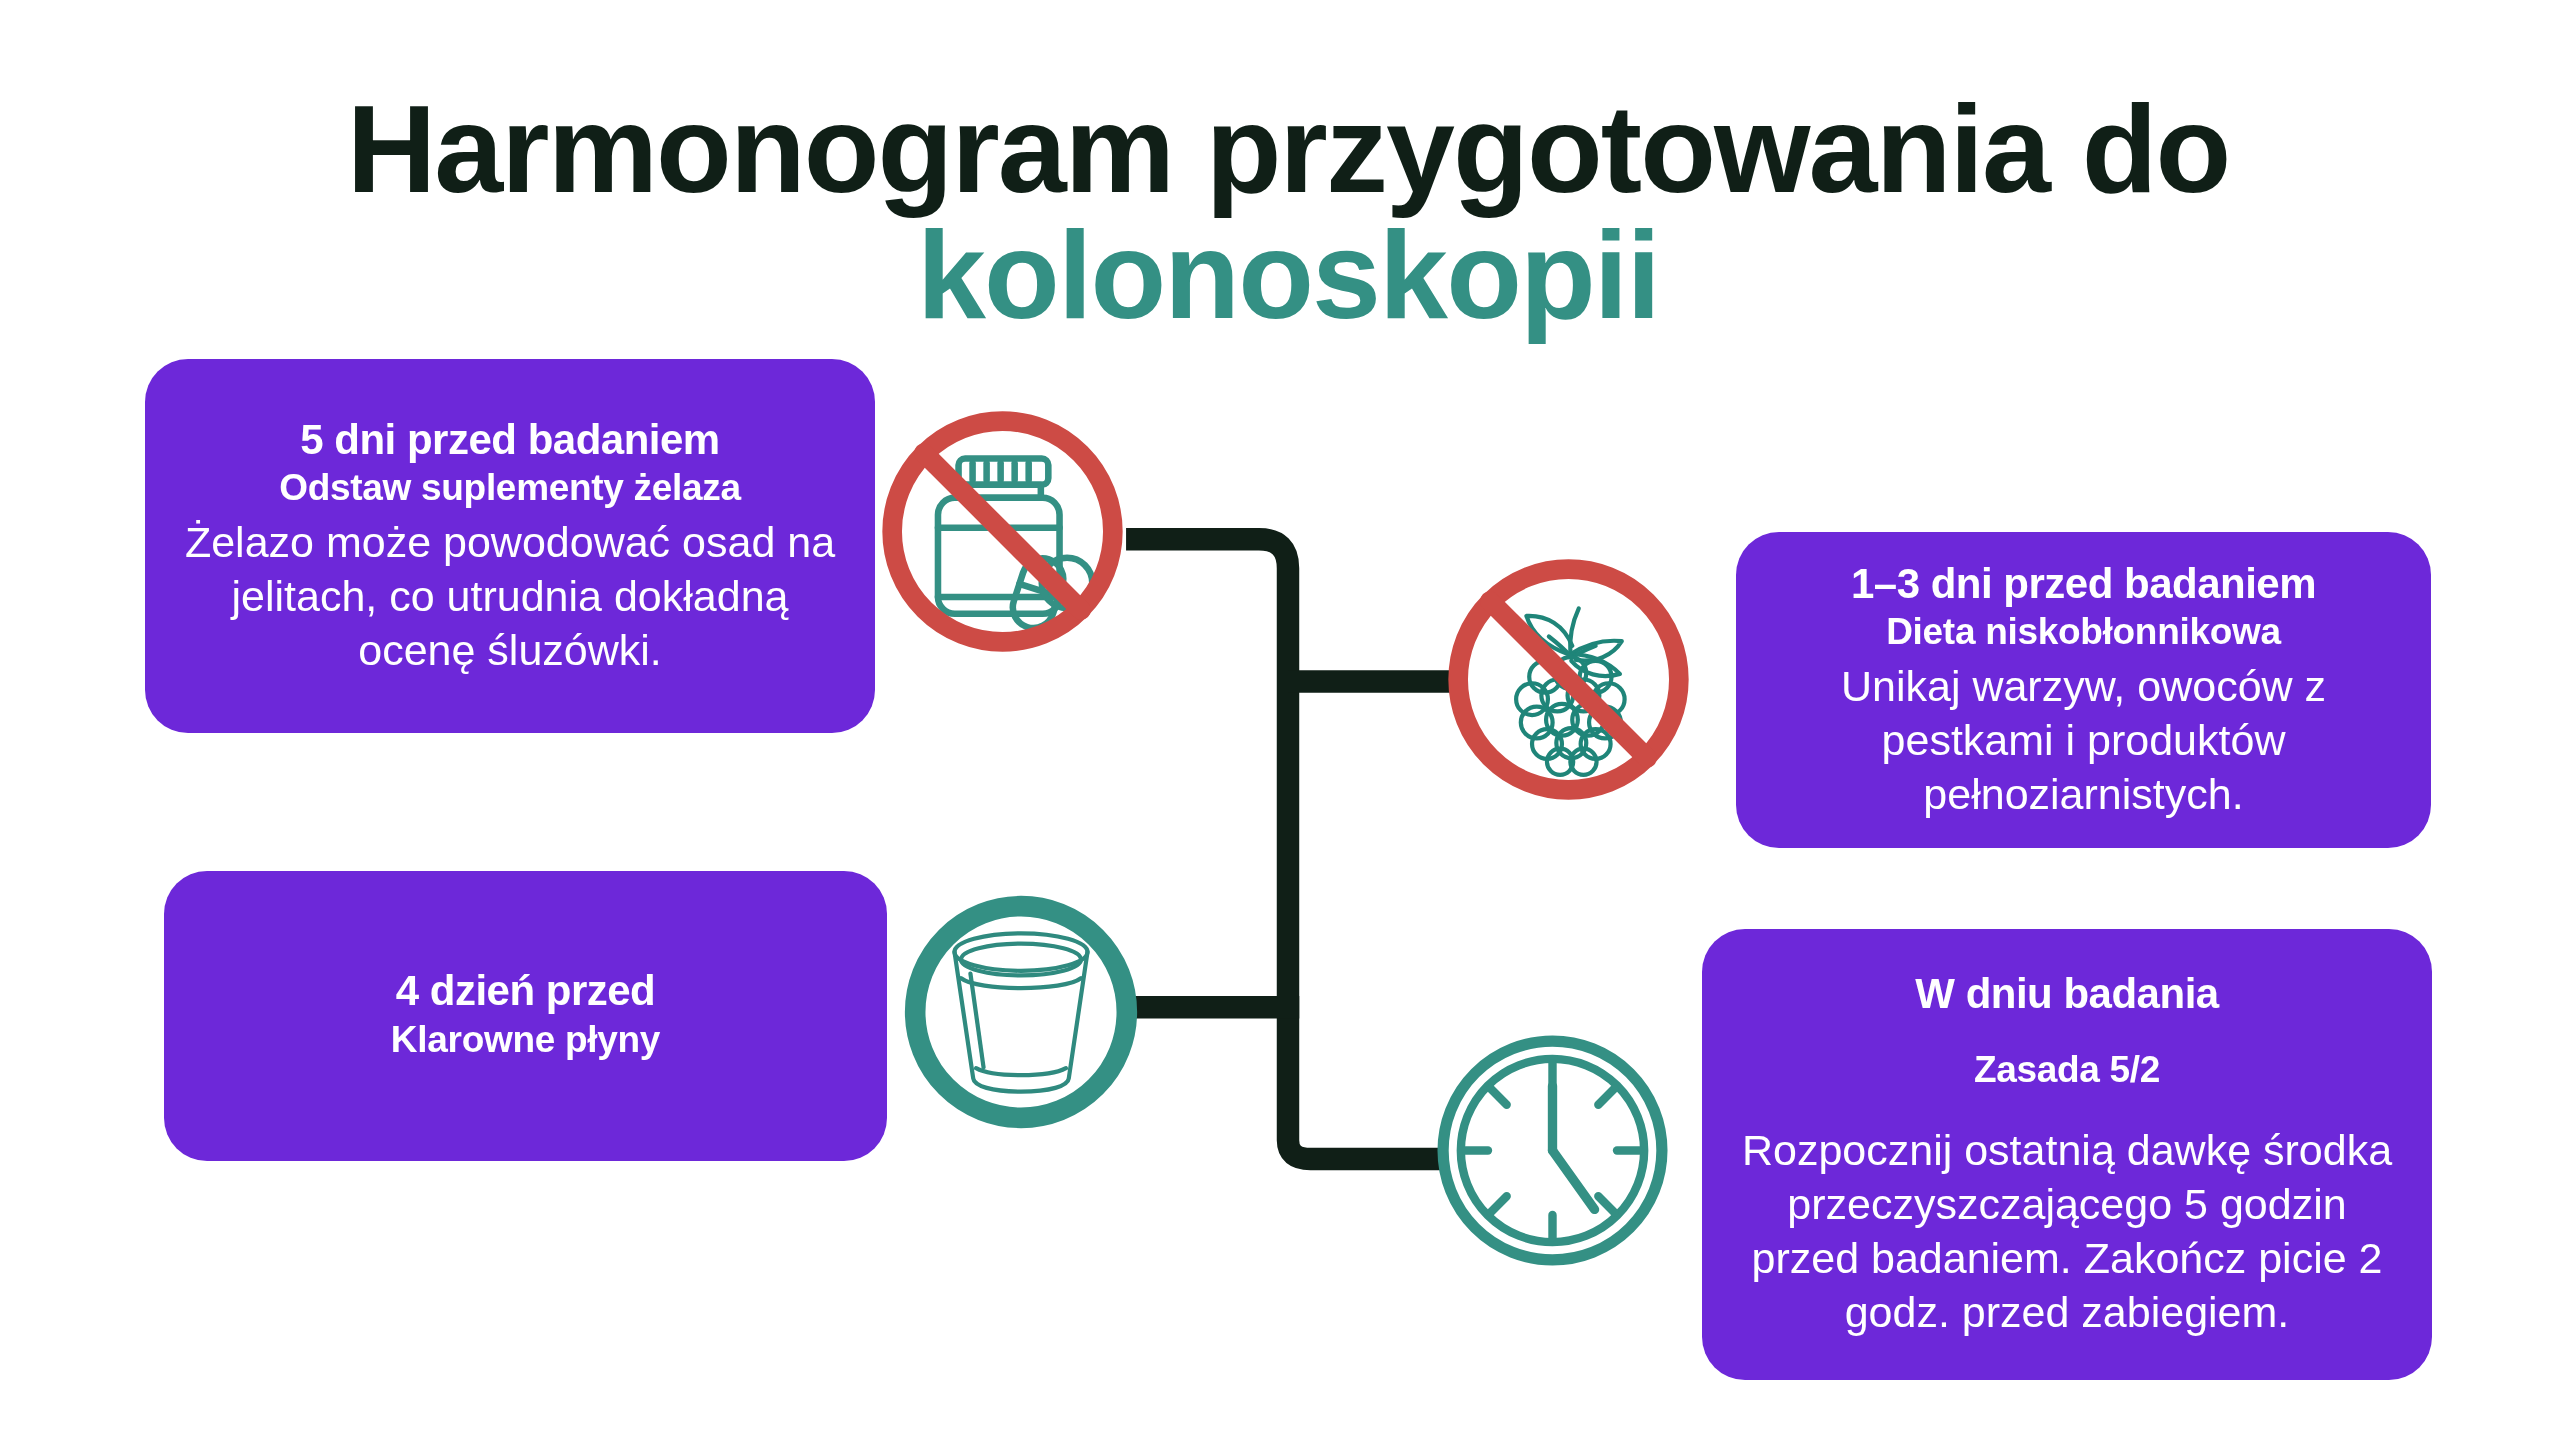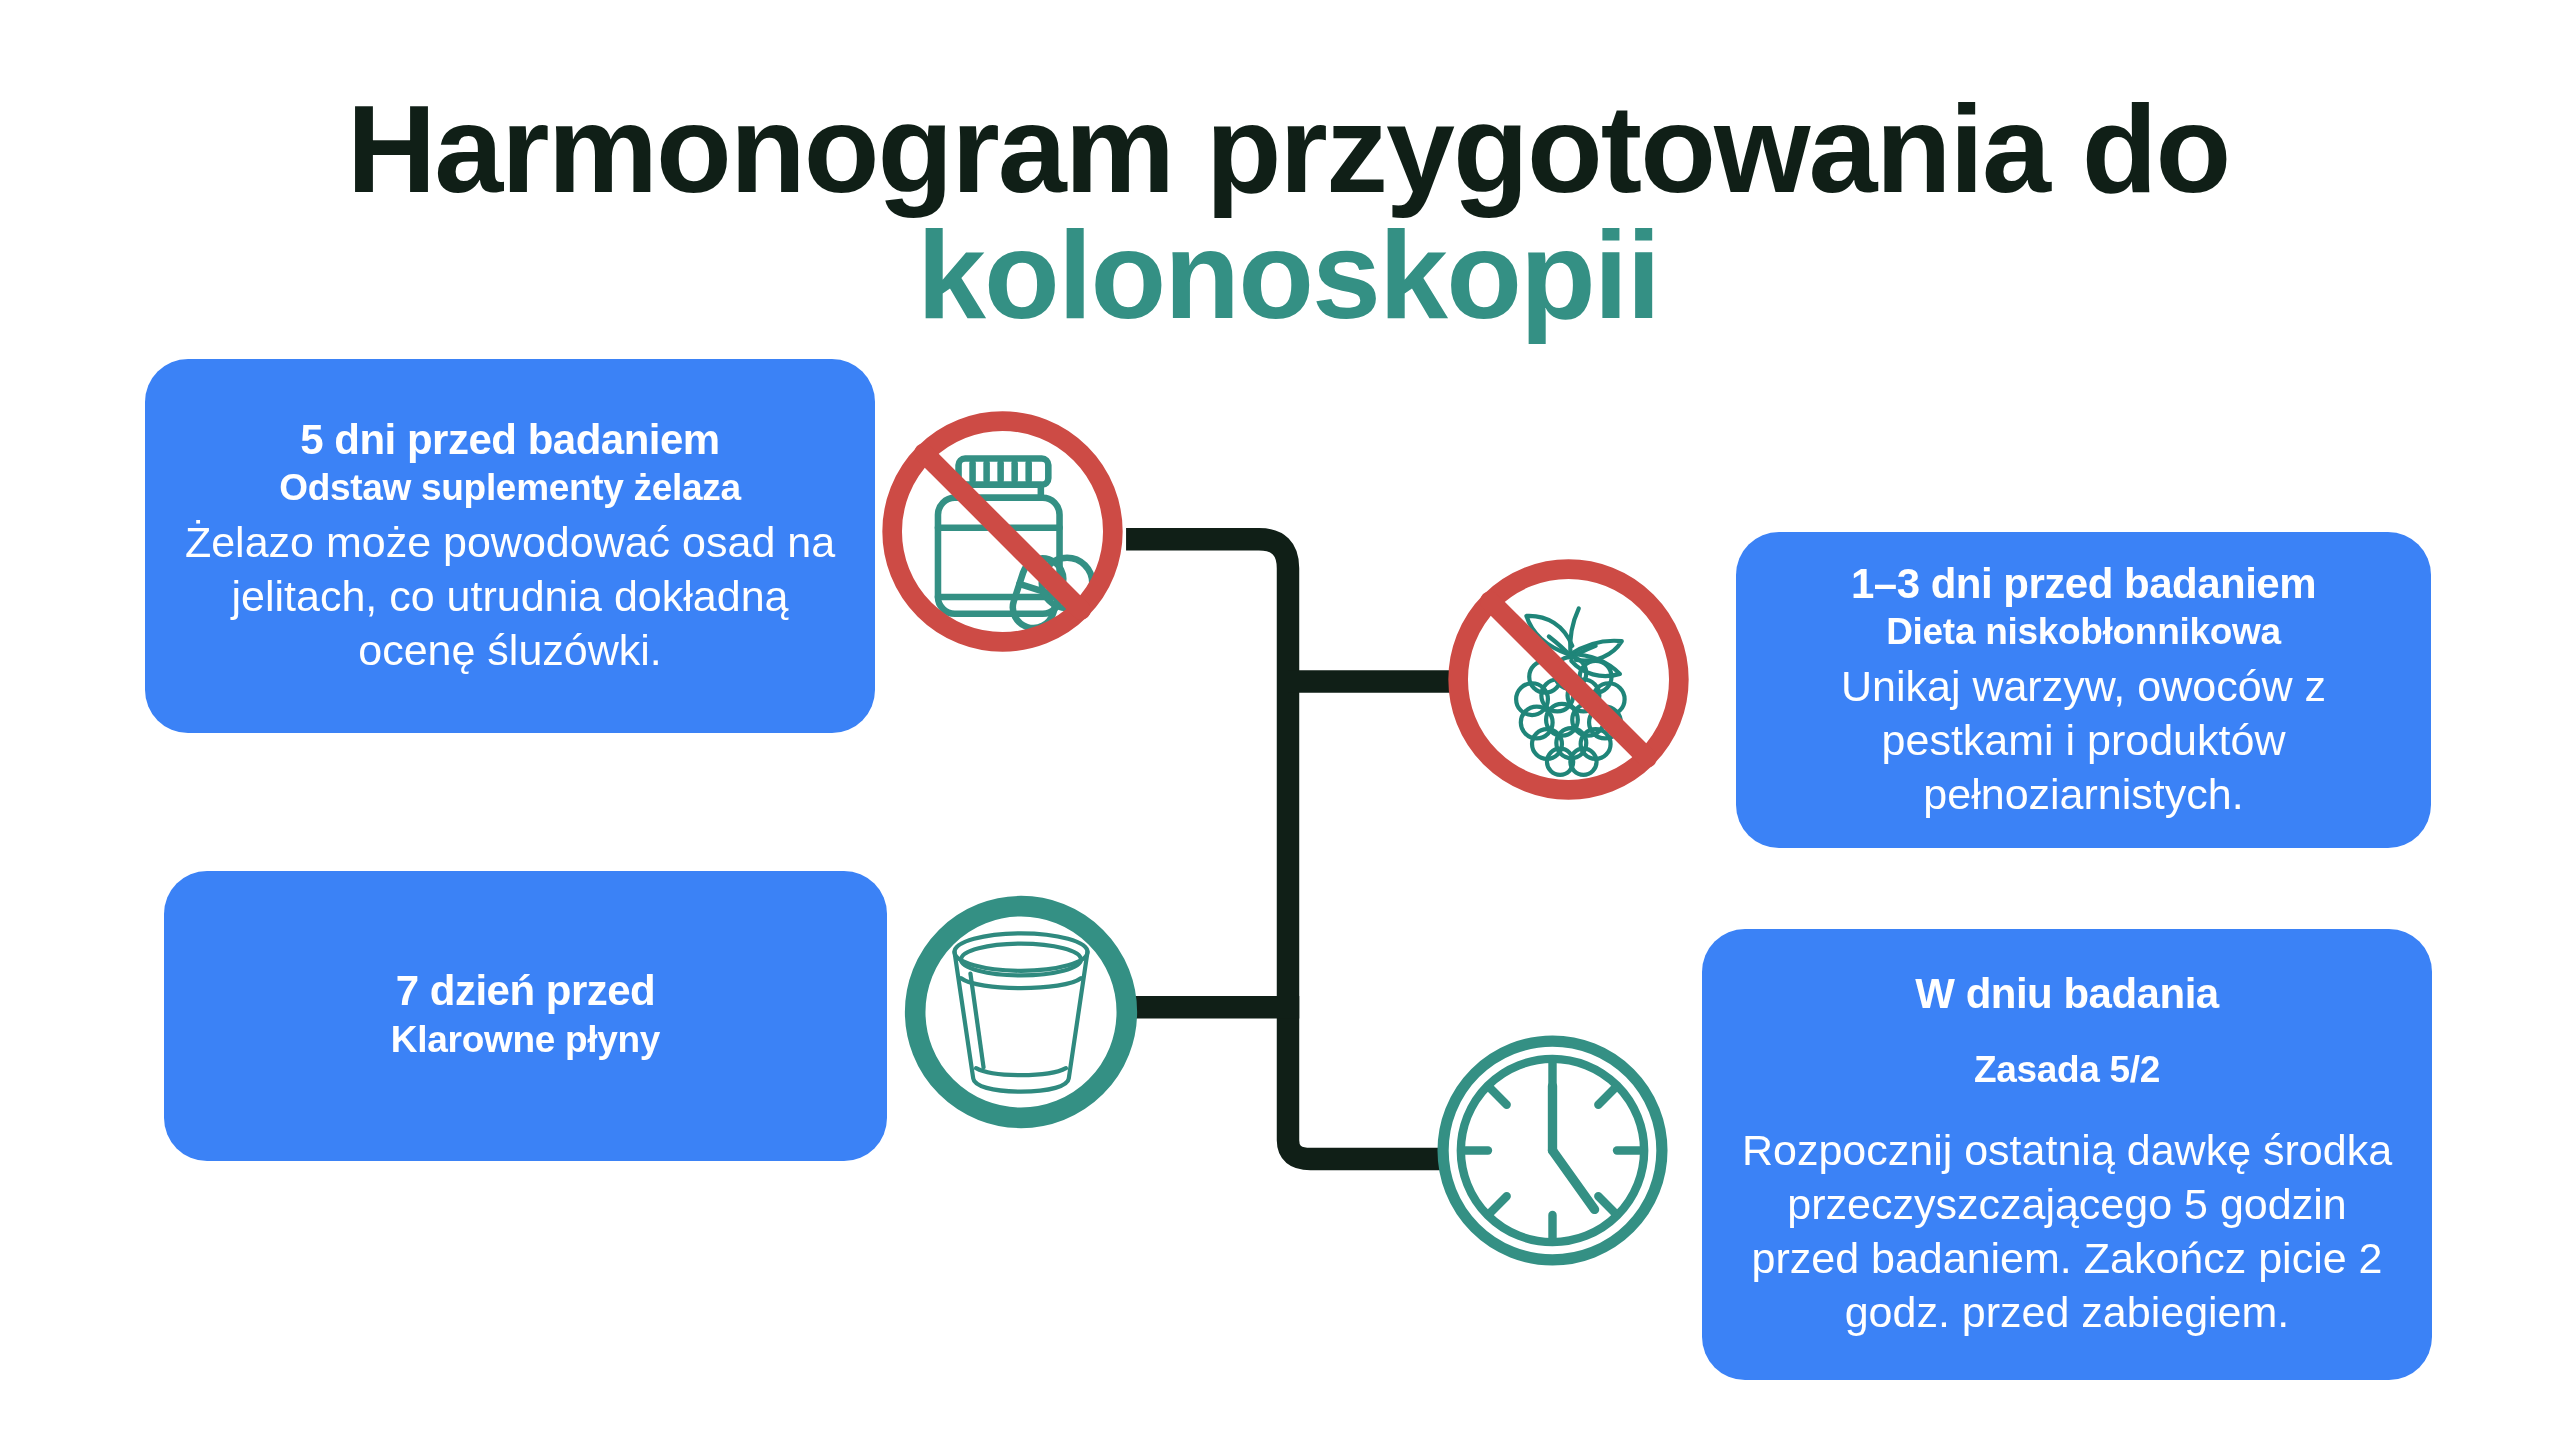--- a/index.html
+++ b/index.html
@@ -27,21 +27,21 @@
     font-family:"Liberation Sans", sans-serif;
   }
   .title-line.accent{color:#349084;}
 
   
   .connector{position:absolute;left:0;top:0;width:2576px;height:1438px;pointer-events:none;}
 
   
   .card{
     position:absolute;
-    background:#3b82f6;
+    background:#6d28d9;
     border-radius:43px;
     box-sizing:border-box;
     display:flex;
     flex-direction:column;
     justify-content:center;
     align-items:center;
     text-align:center;
     color:#ffffff;
     padding:20.6px 32px;
   }
@@ -103,21 +103,21 @@
     <p class="c-body">Żelazo może powodować osad na jelitach, co utrudnia dokładną ocenę śluzówki.</p>
   </div>
 
   <div class="card" id="card-2">
     <p class="c-head">1–3 dni przed badaniem</p>
     <p class="c-sub">Dieta niskobłonnikowa</p>
     <p class="c-body">Unikaj warzyw, owoców z pestkami i produktów pełnoziarnistych.</p>
   </div>
 
   <div class="card" id="card-3">
-    <p class="c-head">7 dzień przed</p>
+    <p class="c-head">4 dzień przed</p>
     <p class="c-sub">Klarowne płyny</p>
   </div>
 
   <div class="card" id="card-4">
     <p class="c-head">W dniu badania</p>
     <p class="c-sub">Zasada 5/2</p>
     <p class="c-body">Rozpocznij ostatnią dawkę środka przeczyszczającego 5 godzin przed badaniem. Zakończ picie 2 godz. przed zabiegiem.</p>
   </div>
 
   <div class="icon-badge" id="icon-pills">

